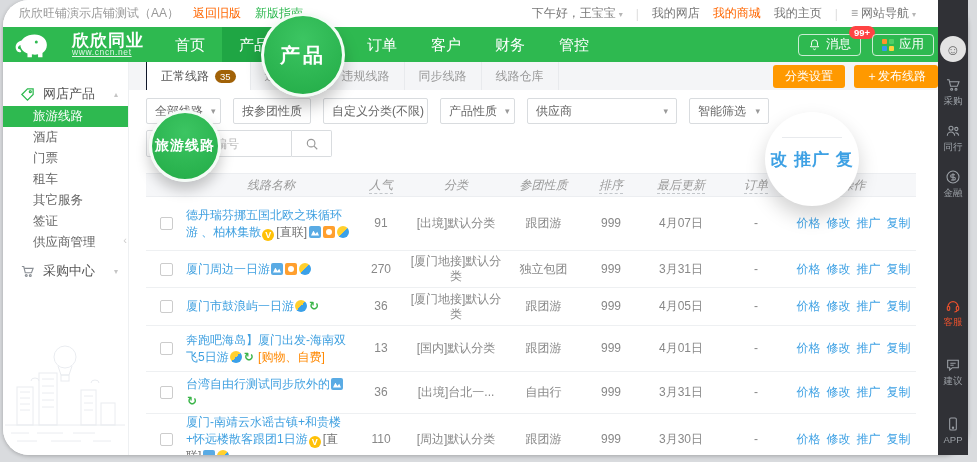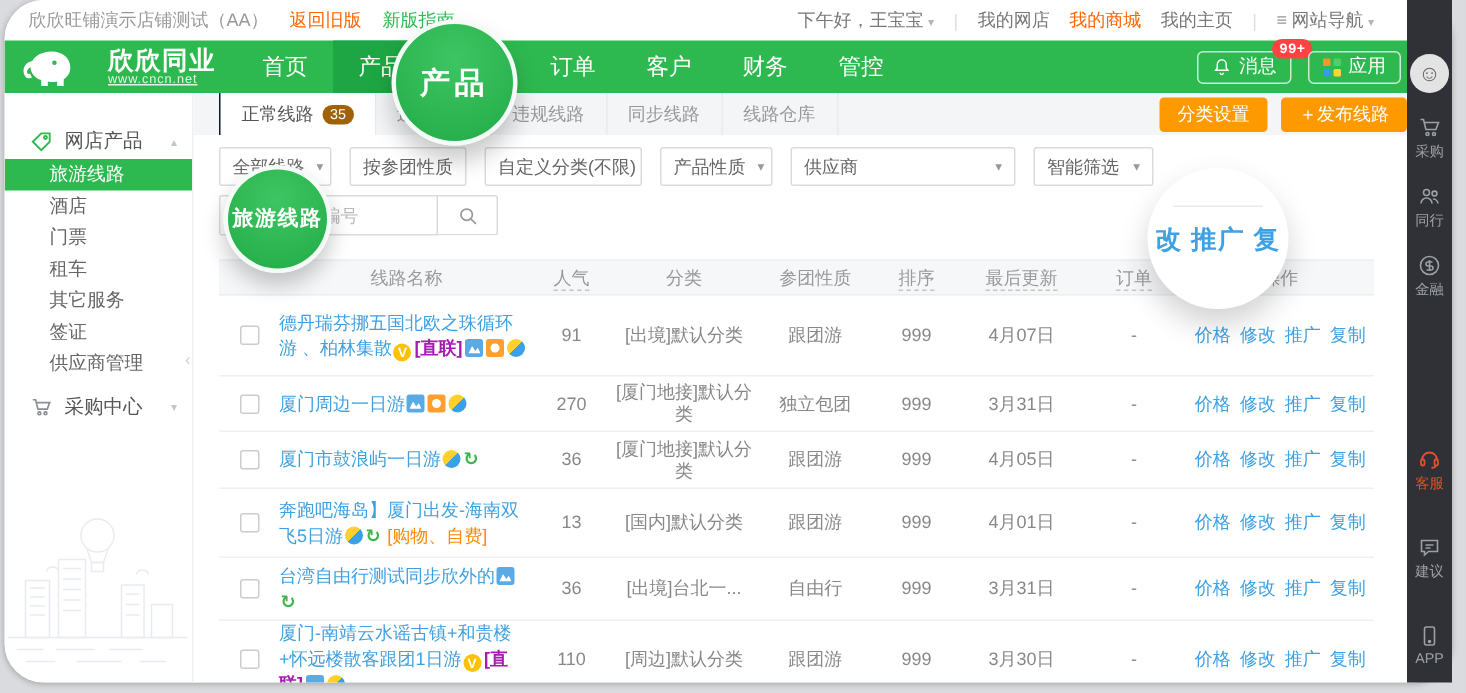--- a/index.html
+++ b/index.html
@@ -27,21 +27,21 @@
   .brand{display:flex;align-items:center;margin-left:10px;gap:23px;}
   .brand-txt .bn{font-size:17px;font-weight:bold;letter-spacing:1px;line-height:15px;}
   .brand-txt .bu{font-size:8.5px;opacity:.85;letter-spacing:.6px;line-height:9px;text-decoration:underline;}
   .nav-items{display:flex;margin-left:14px;height:35px;}
   .nav-item{padding:0 17px;font-size:15px;line-height:35px;cursor:pointer;}
   .nav-item.active{background:#1fa644;}
   .nav-right{margin-left:auto;display:flex;align-items:center;gap:11px;margin-right:34px;}
   .pill{position:relative;display:flex;align-items:center;gap:5px;border:1px solid rgba(255,255,255,.75);
     border-radius:4px;height:22px;padding:0 9px;font-size:12.5px;cursor:pointer;}
   .badge99{position:absolute;top:-9px;right:-15px;background:#ff4343;color:#fff;font-size:9.5px;
-    line-height:13px;padding:0 5px;border-radius:8px;font-weight:bold;font-family:Liberation Mono, monospace;}
+    line-height:13px;padding:0 5px;border-radius:8px;font-weight:bold;}
   .grid-ic{display:grid;grid-template-columns:5px 5px;grid-gap:2px;}
   .grid-ic i{width:5px;height:5px;border-radius:1px;display:block;}
 
   
   .content{flex:1;display:flex;min-height:0;}
   .sidebar{position:relative;width:125px;flex:0 0 125px;background:#fff;padding-top:20px;overflow:hidden;}
   .sb-group{margin-bottom:6px;}
   .sb-head{display:flex;align-items:center;height:24px;padding:0 10px 0 17px;font-size:13px;color:#555;cursor:pointer;}
   .sb-head .sb-ic{width:15px;height:15px;margin-right:8px;flex:0 0 15px;}
   .sb-head .sb-caret{margin-left:auto;font-size:8px;color:#c5c5c5;}
@@ -75,39 +75,39 @@
     font-size:12px;color:#555;font-family:inherit;outline:none;}
   .sinput::placeholder{color:#bbb;}
   .sbtn{width:40px;height:27px;border:1px solid #d9dcdf;border-left:none;background:#fff;border-radius:0 2px 2px 0;
     display:flex;align-items:center;justify-content:center;cursor:pointer;}
 
   
   .table{margin:16px 0 0 17px;width:770px;}
   .thead,.trow{display:grid;grid-template-columns:40px 170px 50px 100px 75px 60px 80px 70px 125px;align-items:center;}
   .thead{background:#f6f7f9;height:24px;border-top:1px solid #eceef1;border-bottom:1px solid #eceef1;
     font-size:12px;color:#999;}
-  .th{text-align:center;}
+  .th{text-align:center;font-style:italic;}
   .th-sort{border-bottom:1px dashed #c3c7cb;padding-bottom:1px;cursor:pointer;}
   .trow{border-bottom:1px solid #eef0f2;font-size:12px;color:#888;}
   .td{text-align:center;line-height:15px;}
   .td-name{text-align:left;padding-right:4px;line-height:17px;}
   .route-link{color:#3fa0e0;text-decoration:none;cursor:pointer;}
   .cbx{display:inline-block;width:13px;height:13px;border:1px solid #ccc;border-radius:2px;background:#fff;cursor:pointer;vertical-align:middle;}
   .act{color:#3ea1e4;text-decoration:none;margin:0 3px;cursor:pointer;white-space:nowrap;}
   .note-orange{color:#ff8800;}
   .tg{display:inline-block;width:12px;height:12px;vertical-align:-2px;margin:0 1px;position:relative;}
   .tg-v{background:#ffc107;border-radius:50%;color:#fff;font-size:9px;font-weight:bold;text-align:center;line-height:12px;}
   .tg-img{background:#5aabe4;border-radius:2px;}
   .tg-img::after{content:"";position:absolute;left:2px;right:2px;bottom:2px;height:5px;background:#fff;
     clip-path:polygon(0 100%,30% 0,55% 70%,78% 25%,100% 100%);}
   .tg-coupon{background:#ff9f2e;border-radius:2px;}
   .tg-coupon::after{content:"";position:absolute;left:3px;top:3px;right:3px;bottom:3px;border-radius:50%;background:#fff;}
   .tg-pin{background:linear-gradient(135deg,#ffd02e 50%,#3aa0e8 50%);border-radius:50%;}
   .tg-sync{color:#3cb54a;font-weight:bold;font-size:12px;vertical-align:0;margin:0 1px;}
-  .tg-direct{color:#a21caf;margin:0 1px;font-weight:bold;}
+  .tg-direct{color:#737373;margin:0 1px;}
 
   
   .rail{position:absolute;top:0;right:9px;bottom:7px;width:30px;background:#303136;z-index:40;
     display:flex;flex-direction:column;align-items:center;}
   .rail-avatar{margin-top:36px;width:26px;height:26px;border-radius:50%;background:#e3e3e3;color:#666;
     display:flex;align-items:center;justify-content:center;font-size:15px;cursor:pointer;flex:0 0 26px;}
   .rail-item{margin-top:15px;display:flex;flex-direction:column;align-items:center;gap:2px;
     color:#9ba0a6;font-size:9.5px;cursor:pointer;}
   .rail-item svg{display:block;}
   .rail-bottom{margin-top:auto;margin-bottom:10px;display:flex;flex-direction:column;align-items:center;gap:13px;}

